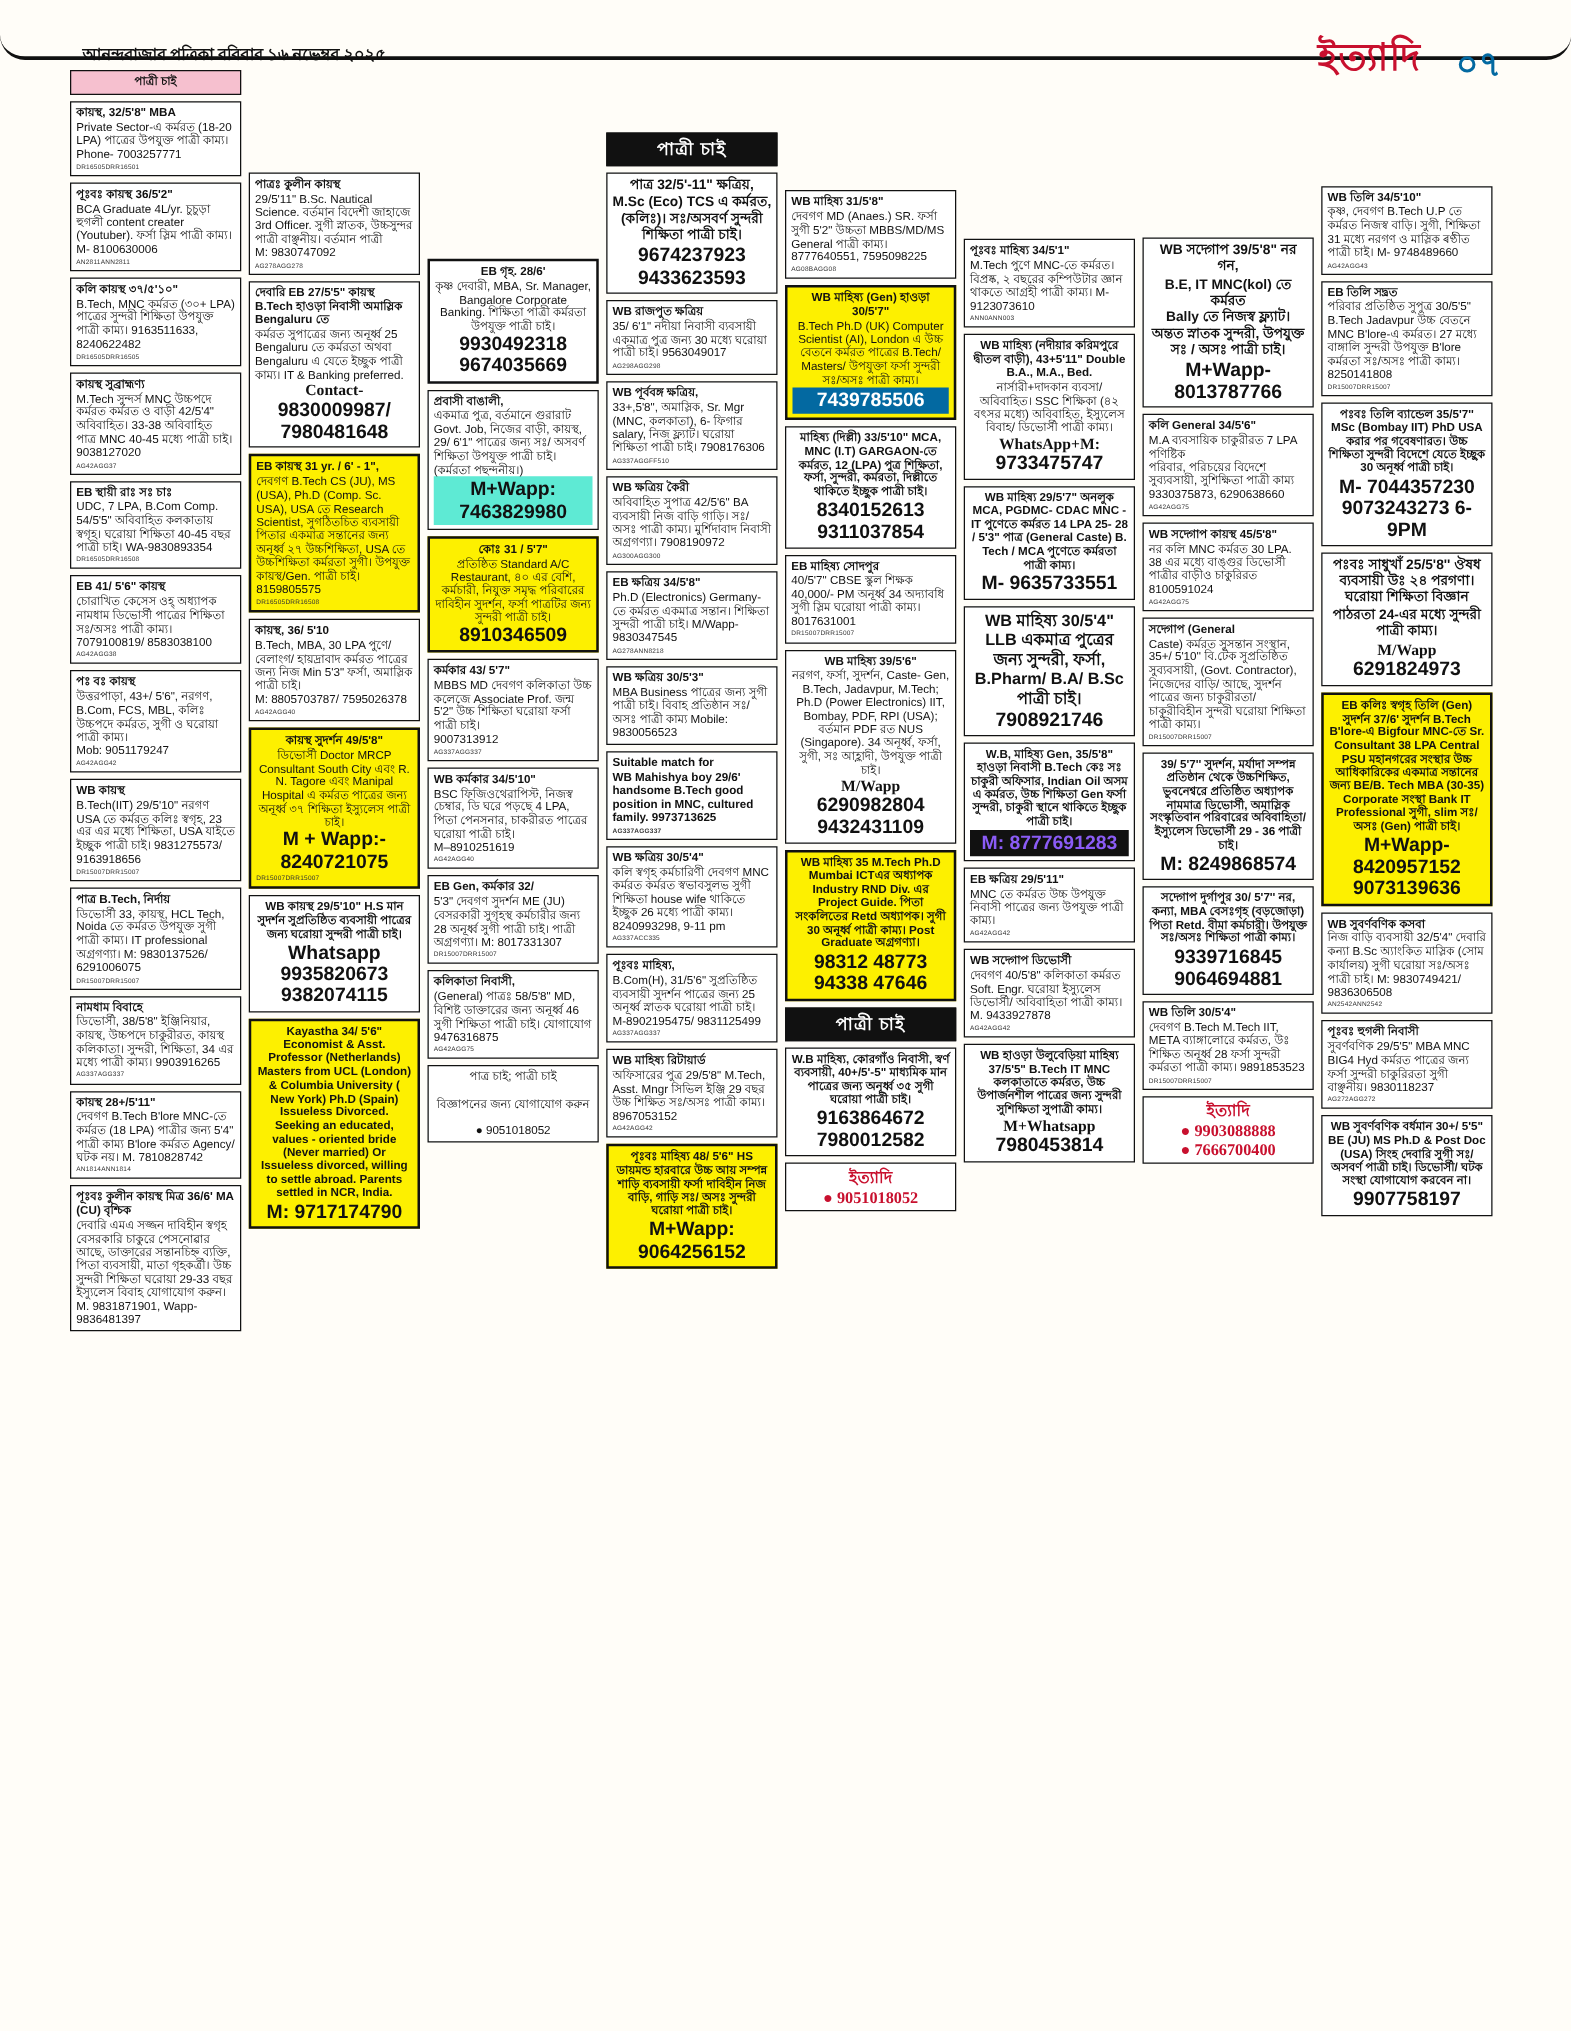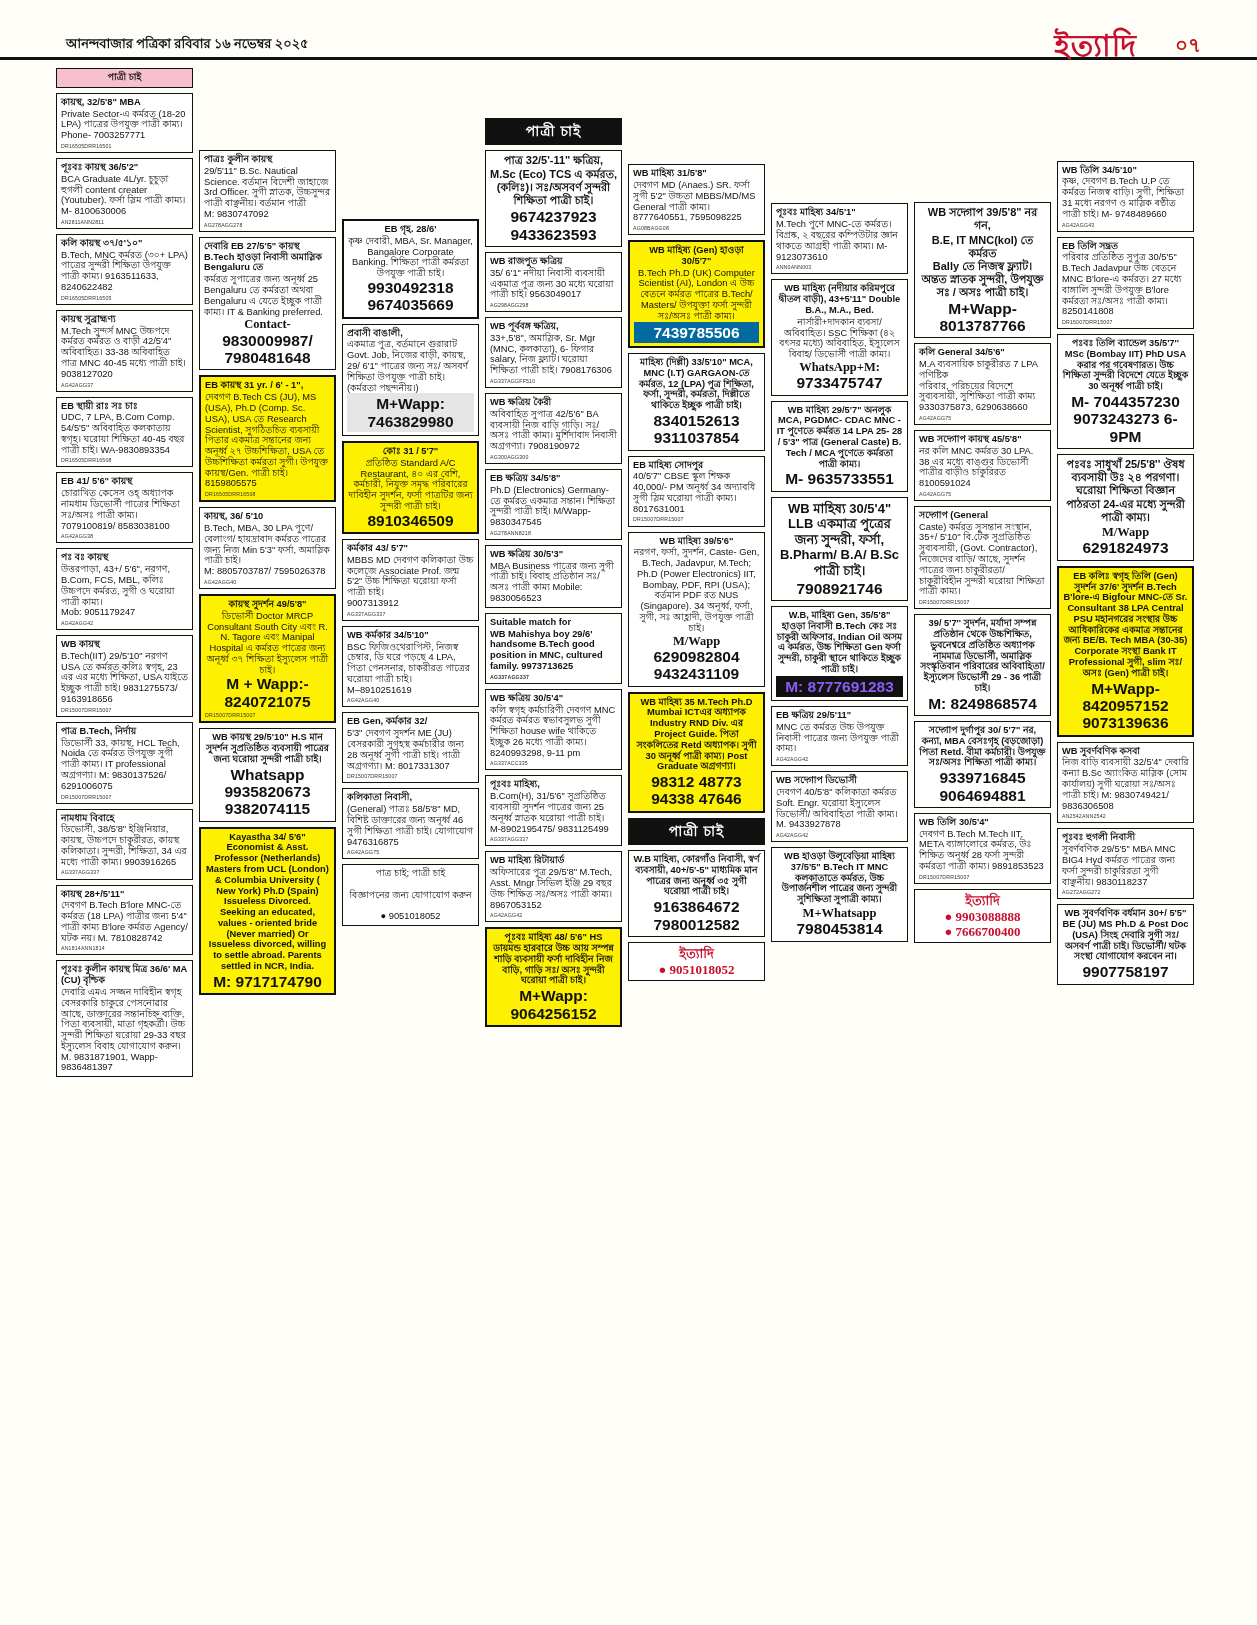--- a/index.html
+++ b/index.html
@@ -8,38 +8,39 @@
     position:relative;
     width:1257px;height:1625px;
     background:#fffdf8;
     margin:0 auto;
     box-sizing:border-box;
     padding:0;
     overflow:hidden;
   }
   .masthead{
     position:relative;
-    height:60px;
+    height:48px;
     border-bottom:3px solid #111;
     box-sizing:border-box;
+    border-radius:20px;
   }
   .masthead .dateline{
     position:absolute;left:66px;top:34px;
     font-size:13px;font-weight:bold;color:#111;
     font-family:"Liberation Serif", serif;
   }
   .masthead .brand{
     position:absolute;right:120px;top:22px;
     font-size:30px;font-weight:bold;color:#c8102e;
     font-family:"Liberation Serif", serif;
     letter-spacing:1px;
   }
   .masthead .pageno{
     position:absolute;right:56px;top:30px;
-    font-size:20px;font-weight:bold;color:#b91c1c;
+    font-size:28px;font-weight:bold;color:#0369a1;
     font-family:"Liberation Serif", serif;
     margin-left:14px;
   }
   .columns{
     display:flex;
     gap:6px;
     padding:8px 56px 10px 56px;
     box-sizing:border-box;
     align-items:center;
   }
@@ -91,21 +92,21 @@
   .phone-big{
     font-size:15.5px;font-weight:bold;text-align:center;line-height:1.12;
     font-family:Liberation Sans, sans-serif;
   }
   .phone-mid{
     font-size:12.5px;font-weight:bold;text-align:center;line-height:1.15;
     font-family:"Liberation Serif", serif;
   }
   .phone-onblack{background:#111;color:#8b5cf6;padding:2px 2px;}
   .phone-onred{background:#0369a1;color:#fff;padding:2px 0;}
-  .phone-onyellow{background:#e5e5e5;color:#111;padding:2px 11px;}
+  .phone-onyellow{background:#5eead4;color:#111;padding:2px 11px;}
   .brandline{
     text-align:center;font-weight:bold;color:#c8102e;font-size:13px;
     font-family:"Liberation Serif", serif;
   }
 </style>
 </head>
 <body>
 
 <div class="page">
 

